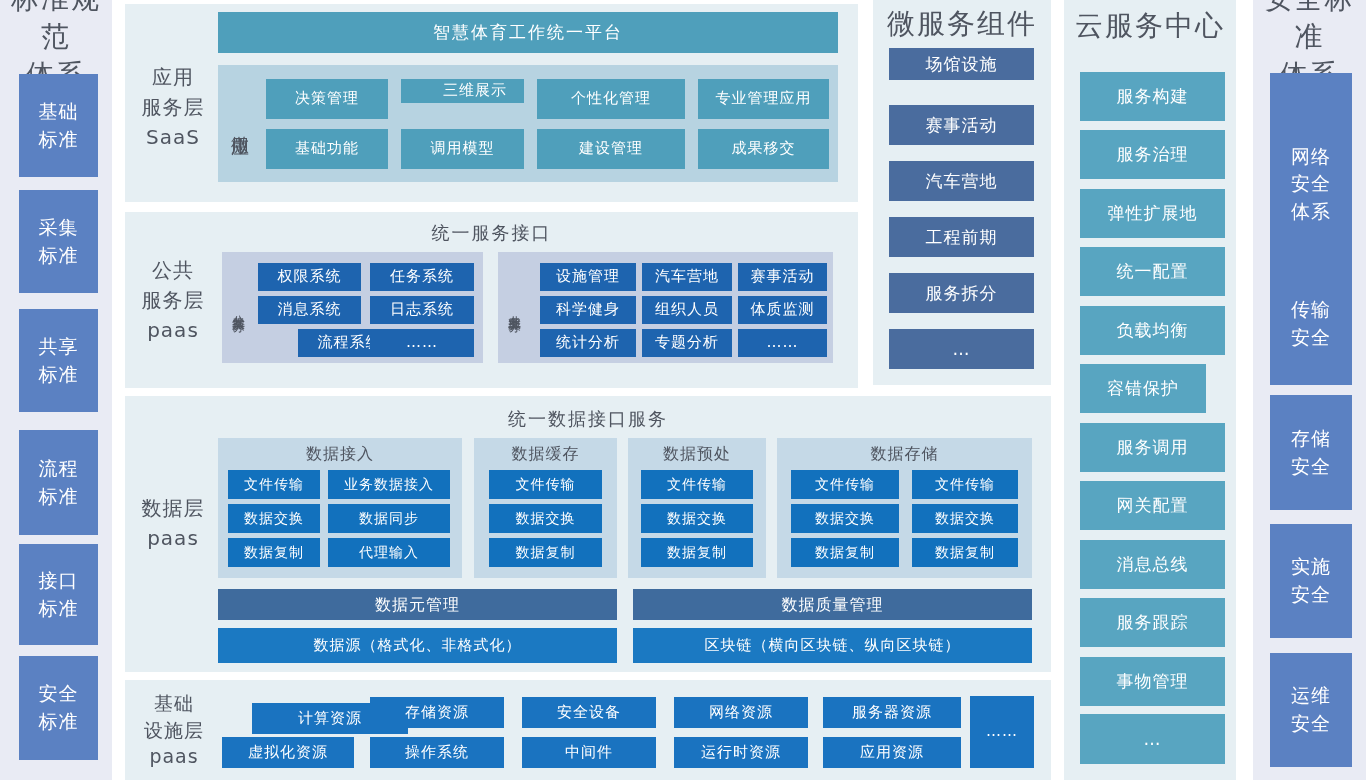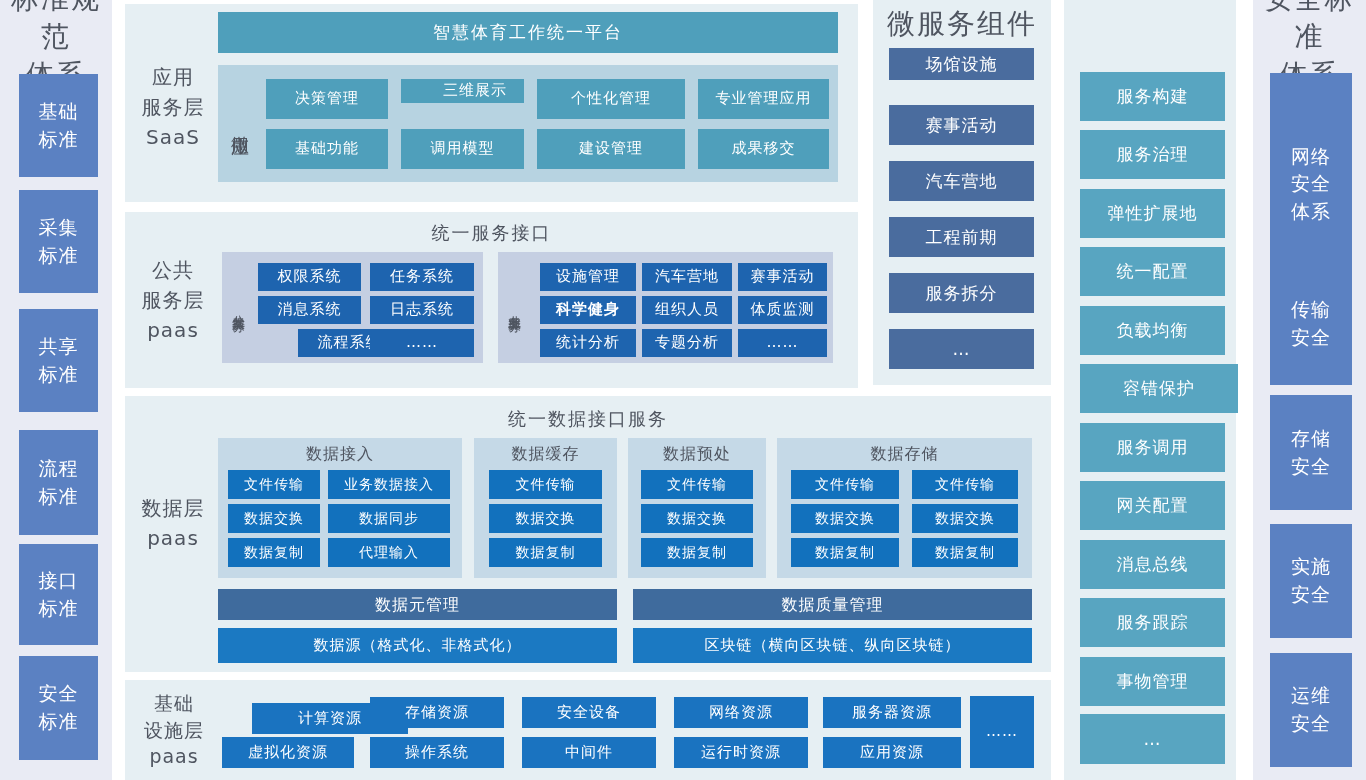--- a/index.html
+++ b/index.html
@@ -92,21 +92,21 @@
       <div class="abs flexc blk pub-btn" style="left:148px;top:44px;width:104px;height:28px;">日志系统</div>
       <div class="abs flexc blk pub-btn" style="left:36px;top:77px;width:103px;height:28px;margin-left:40px;">流程系统</div>
       <div class="abs flexc blk pub-btn" style="left:148px;top:77px;width:104px;height:28px;">……</div>
     </div>
 
     <div class="abs pub-inner" style="left:373px;top:40px;width:335px;height:111px;">
       <div class="abs flexc lbl vert" style="left:4px;top:4px;width:24px;height:103px;font-size:13px;">业务类服务</div>
       <div class="abs flexc blk pub-btn" style="left:42px;top:11px;width:96px;height:28px;">设施管理</div>
       <div class="abs flexc blk pub-btn" style="left:144px;top:11px;width:90px;height:28px;">汽车营地</div>
       <div class="abs flexc blk pub-btn" style="left:240px;top:11px;width:89px;height:28px;">赛事活动</div>
-      <div class="abs flexc blk pub-btn" style="left:42px;top:44px;width:96px;height:28px;font-weight:bold;">科学健身</div>
+      <div class="abs flexc blk pub-btn" style="left:42px;top:44px;width:96px;height:28px;">科学健身</div>
       <div class="abs flexc blk pub-btn" style="left:144px;top:44px;width:90px;height:28px;">组织人员</div>
       <div class="abs flexc blk pub-btn" style="left:240px;top:44px;width:89px;height:28px;">体质监测</div>
       <div class="abs flexc blk pub-btn" style="left:42px;top:77px;width:96px;height:28px;">统计分析</div>
       <div class="abs flexc blk pub-btn" style="left:144px;top:77px;width:90px;height:28px;">专题分析</div>
       <div class="abs flexc blk pub-btn" style="left:240px;top:77px;width:89px;height:28px;">……</div>
     </div>
   </div>
 
   <div class="abs panel-bg" style="left:125px;top:396px;width:926px;height:276px;">
     <div class="abs flexc lbl layer-lbl prel" style="left:3px;top:82px;width:90px;height:90px;">数据层
@@ -174,26 +174,27 @@
     <div class="abs flexc lbl col-title" style="left:0;top:10px;width:178px;height:28px;">微服务组件</div>
     <div class="abs flexc blk micro-blk" style="left:16px;top:48px;width:145px;height:32px;">场馆设施</div>
     <div class="abs flexc blk micro-blk" style="left:16px;top:105px;width:145px;height:40px;">赛事活动</div>
     <div class="abs flexc blk micro-blk" style="left:16px;top:161px;width:145px;height:40px;">汽车营地</div>
     <div class="abs flexc blk micro-blk" style="left:16px;top:217px;width:145px;height:40px;">工程前期</div>
     <div class="abs flexc blk micro-blk" style="left:16px;top:273px;width:145px;height:40px;">服务拆分</div>
     <div class="abs flexc blk micro-blk" style="left:16px;top:329px;width:145px;height:40px;">…</div>
   </div>
 
   <div class="abs panel-bg" style="left:1064px;top:0;width:172px;height:780px;">
+    <div class="abs flexc lbl col-title" style="left:0;top:12px;width:172px;height:28px;">云服务中心</div>
     <div class="abs flexc blk cloud-blk" style="left:16px;top:72px;width:145px;height:49px;">服务构建</div>
     <div class="abs flexc blk cloud-blk" style="left:16px;top:130px;width:145px;height:49px;">服务治理</div>
     <div class="abs flexc blk cloud-blk" style="left:16px;top:189px;width:145px;height:49px;">弹性扩展地</div>
     <div class="abs flexc blk cloud-blk" style="left:16px;top:247px;width:145px;height:49px;">统一配置</div>
     <div class="abs flexc blk cloud-blk" style="left:16px;top:306px;width:145px;height:49px;">负载均衡</div>
-    <div class="abs flexc blk cloud-blk" style="left:16px;top:364px;width:158px;height:49px;text-align:right;">容错保护</div>
+    <div class="abs flexc blk cloud-blk" style="left:16px;top:364px;width:126px;height:49px;text-align:right;">容错保护</div>
     <div class="abs flexc blk cloud-blk" style="left:16px;top:423px;width:145px;height:49px;">服务调用</div>
     <div class="abs flexc blk cloud-blk" style="left:16px;top:481px;width:145px;height:49px;">网关配置</div>
     <div class="abs flexc blk cloud-blk" style="left:16px;top:540px;width:145px;height:49px;">消息总线</div>
     <div class="abs flexc blk cloud-blk" style="left:16px;top:598px;width:145px;height:49px;">服务跟踪</div>
     <div class="abs flexc blk cloud-blk" style="left:16px;top:657px;width:145px;height:49px;">事物管理</div>
     <div class="abs flexc blk cloud-blk" style="left:16px;top:714px;width:145px;height:50px;">…</div>
   </div>
 
   <div class="abs side-bg" style="left:1253px;top:0;width:113px;height:780px;">
     <div class="abs flexc lbl col-title prel" style="left:0;top:8px;width:113px;height:58px;">安全标准

